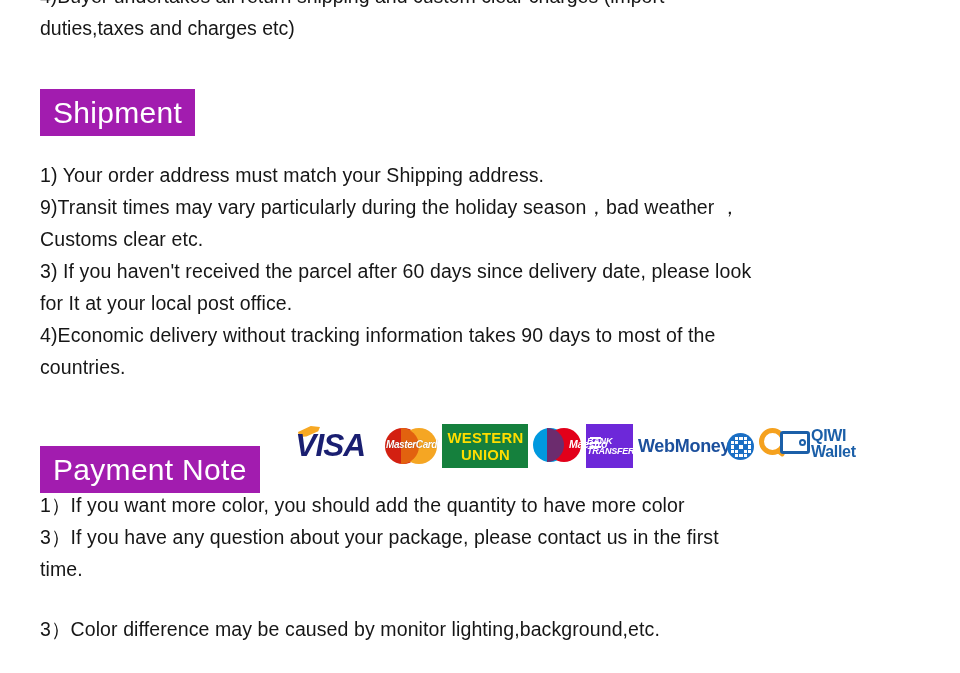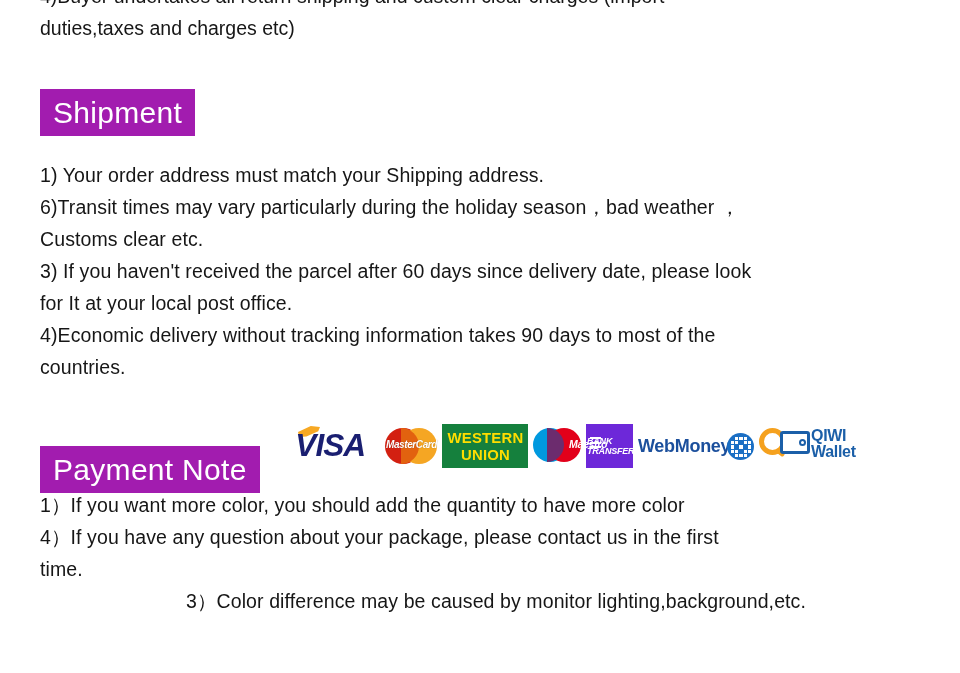--- a/index.html
+++ b/index.html
@@ -204,36 +204,36 @@
   }
 
   
   #ship-l1 { top: 159px; }
   #ship-l2 { top: 191px; }
   #ship-l3 { top: 255px; }
   #ship-l4 { top: 319px; }
 
   #pay-l1 { top: 489px; }
   #pay-l2 { top: 521px; }
-  #pay-l3 { top: 585px; text-align: center; }
+  #pay-l3 { top: 613px; }
 
   .para.wide { width: 912px; }
 </style>
 </head>
 <body>
 
 <div class="page">
 
   <div class="top-clip">4)Buyer undertakes all return shipping and custom clear charges (import
 duties,taxes and charges etc)</div>
 
   <div class="badge" id="shipment-badge">Shipment</div>
 
   <div class="para" id="ship-l1">1) Your order address must match your Shipping address.</div>
-  <div class="para wide" id="ship-l2">6)Transit times may vary particularly during the holiday season，bad weather ，
+  <div class="para wide" id="ship-l2">9)Transit times may vary particularly during the holiday season，bad weather ，
 Customs clear etc.</div>
   <div class="para wide" id="ship-l3">3) If you haven't received the parcel after 60 days since delivery date, please look
 for It at your local post office.</div>
   <div class="para wide" id="ship-l4">4)Economic delivery without tracking information takes 90 days to most of the
 countries.</div>
 
   <div class="badge" id="payment-badge">Payment Note</div>
 
   <div class="logo-strip">
 
@@ -303,17 +303,17 @@
       <span class="qiwi-wclip"></span>
       <span class="qiwi-text">
         <div class="qiwi-t1">QIWI</div>
         <div class="qiwi-t2">Wallet</div>
       </span>
     </div>
 
   </div>
 
   <div class="para wide" id="pay-l1">1）If you want more color, you should add the quantity to have more color</div>
-  <div class="para wide" id="pay-l2">4）If you have any question about your package, please contact us in the first
+  <div class="para wide" id="pay-l2">3）If you have any question about your package, please contact us in the first
 time.</div>
   <div class="para wide" id="pay-l3">3）Color difference may be caused by monitor lighting,background,etc.</div>
 
 </div>
 
 </body></html>

